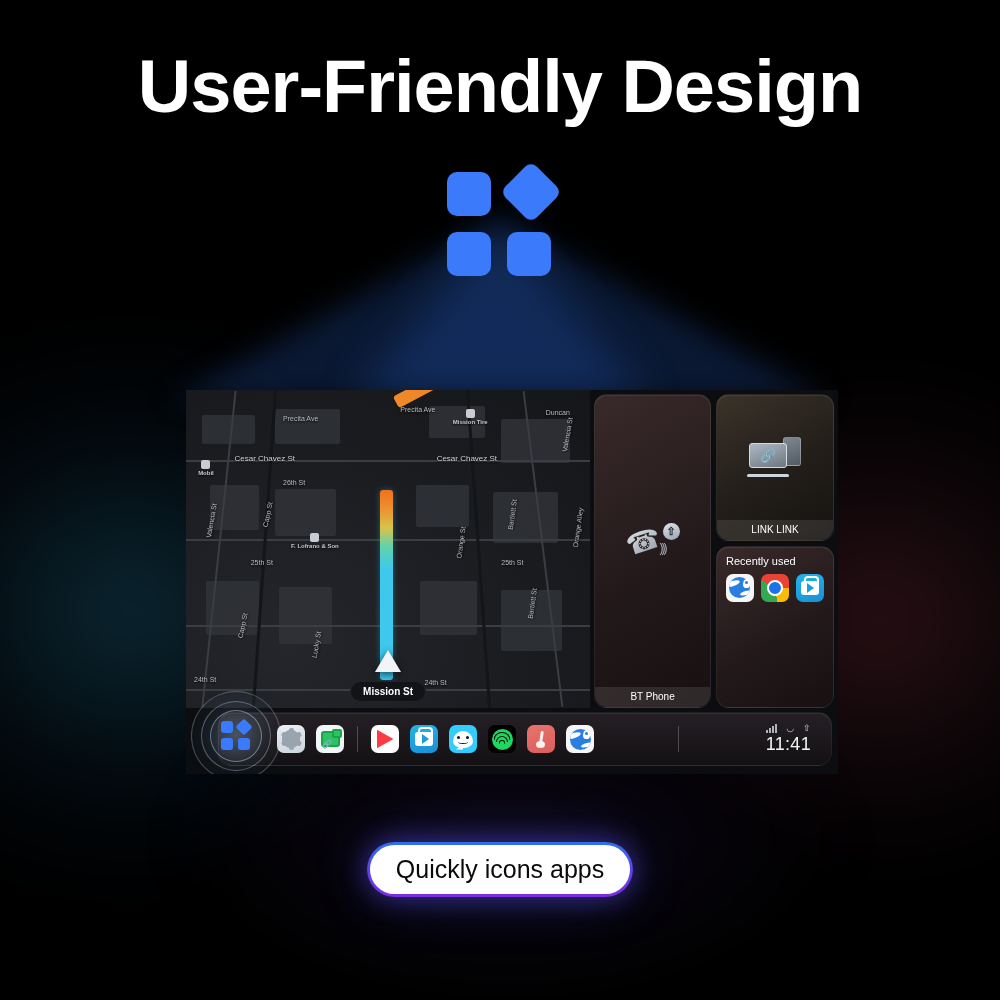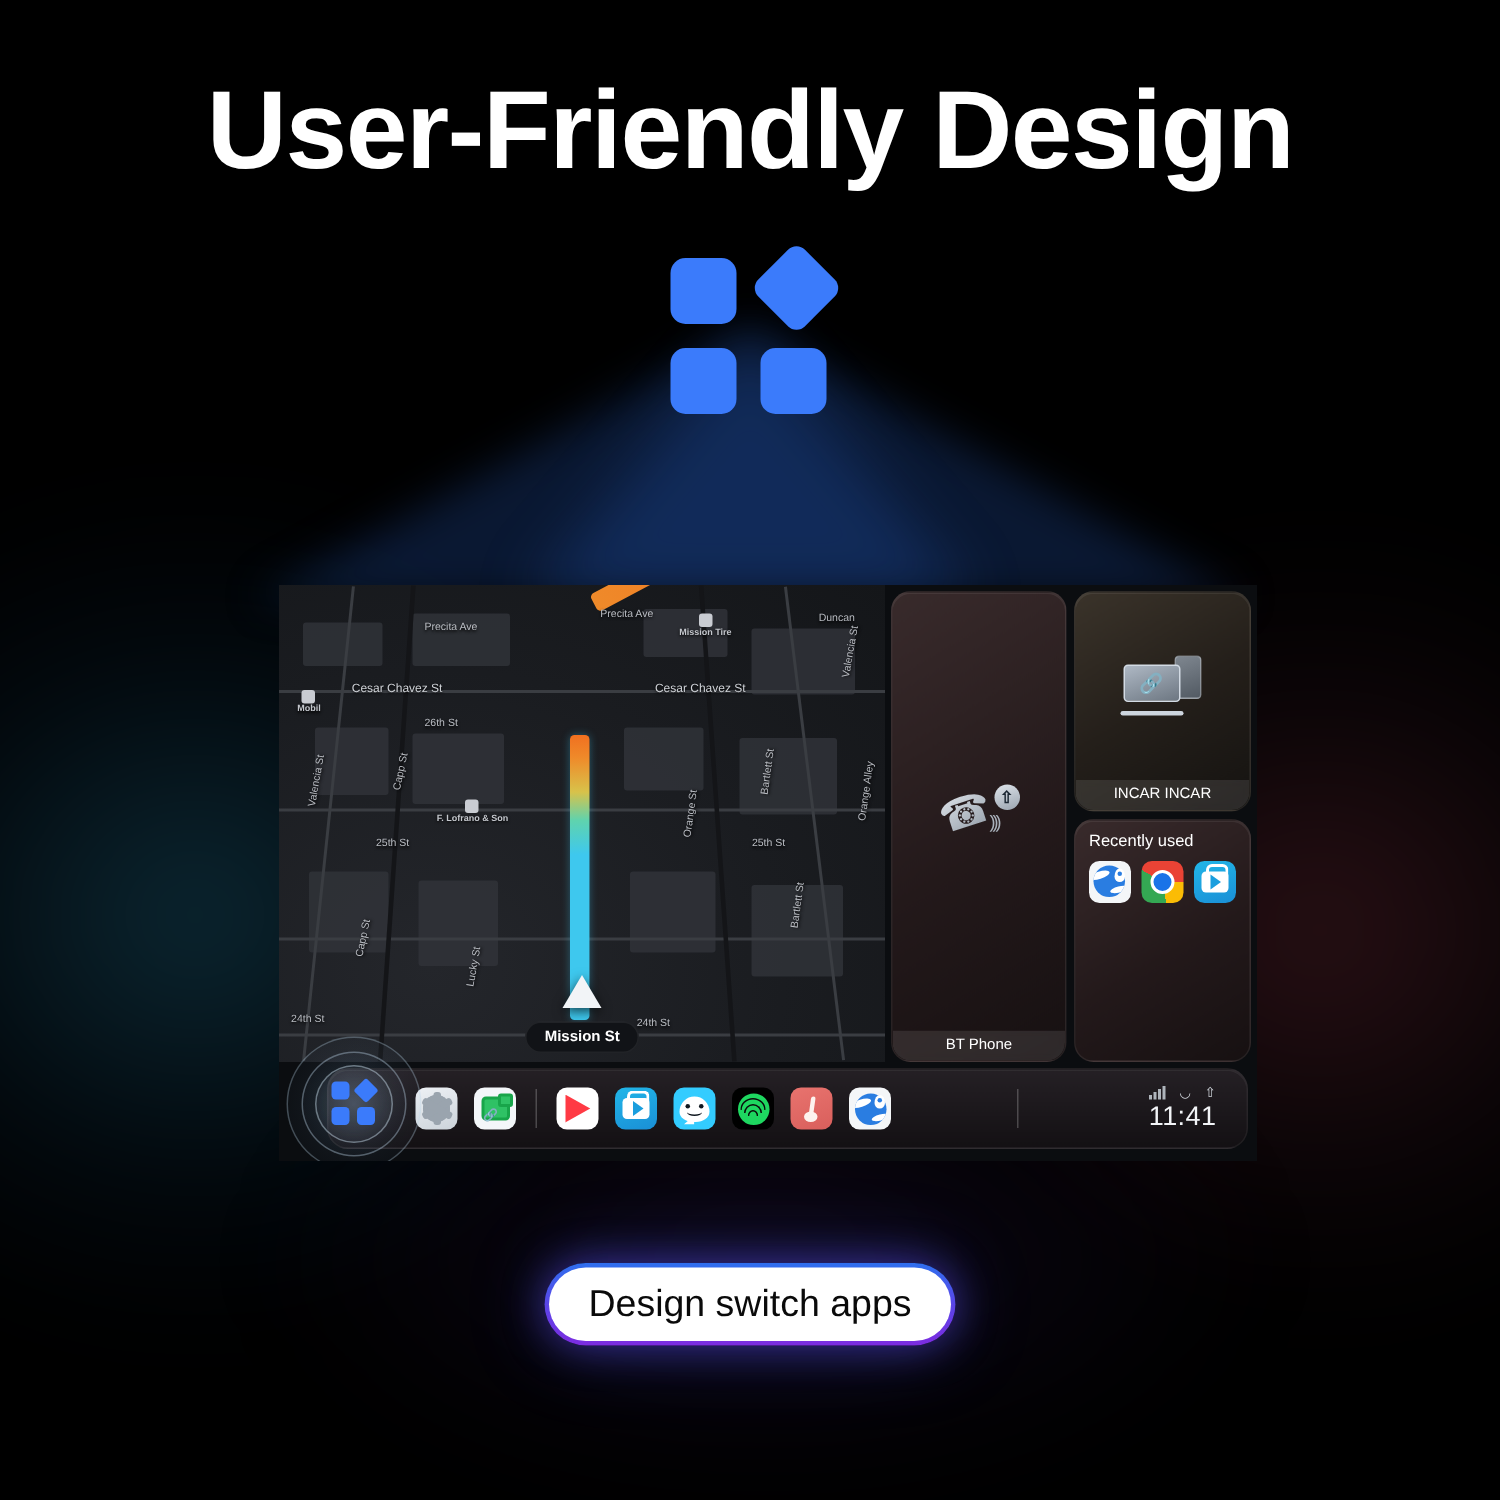--- a/index.html
+++ b/index.html
@@ -531,21 +531,21 @@
 
       <div class="wcol">
         <div class="tile warm" style="flex:1;">
           <div class="tile-body">
             <div class="ic-incar">
               <div class="phone"></div>
               <div class="mon">🔗</div>
               <div class="base"></div>
             </div>
           </div>
-          <div class="tile-foot">INCAR INCAR</div>
+          <div class="tile-foot">LINK LINK</div>
         </div>
 
 
         <div class="tile rose tile-recent">
           <div class="recent-title">Recently used</div>
           <div class="recent-apps">
             <div class="app app-maps">
               <div class="globe"></div>
                 <div class="pin"></div>
             </div>
@@ -633,15 +633,15 @@
         <div class="dia"></div>
         <div class="sq g-bl"></div>
         <div class="sq g-br"></div>
       </div>
     </div>
   </div>
 </div>
 
 <div class="captions">
   <div class="pill">
-    <div class="pill-inner">Design switch apps</div>
+    <div class="pill-inner">Quickly icons apps</div>
   </div>
 </div>
 
 </body></html>

